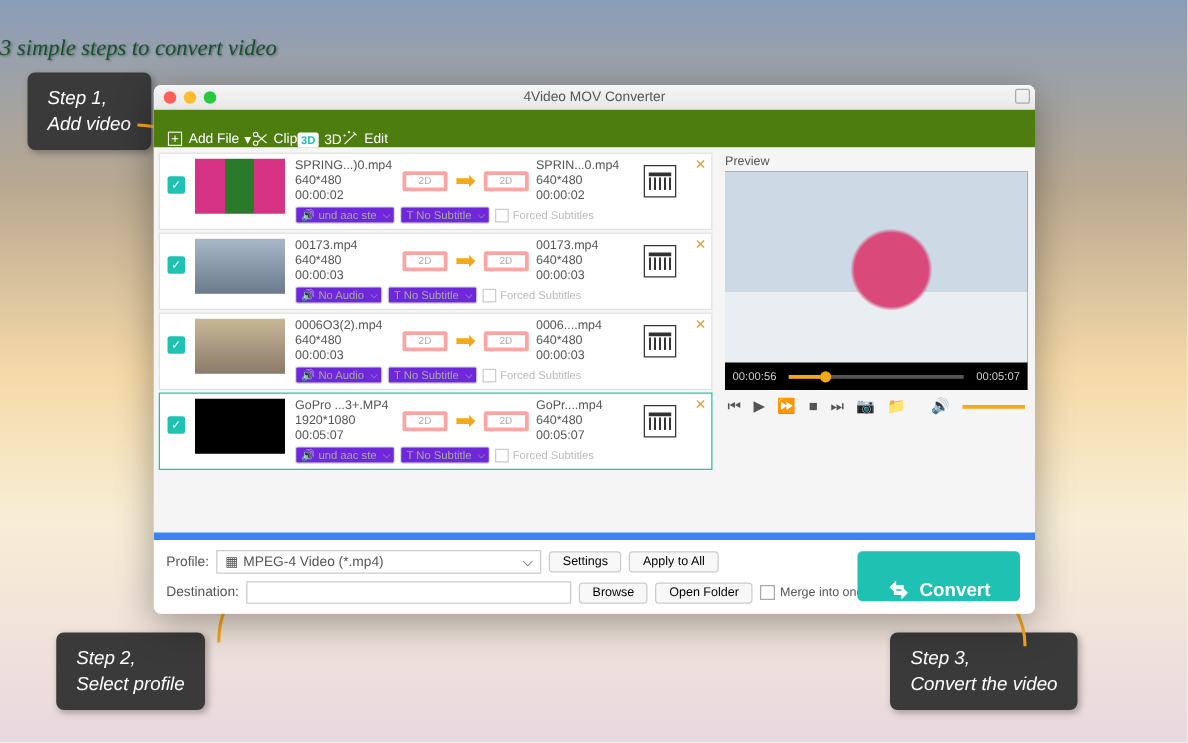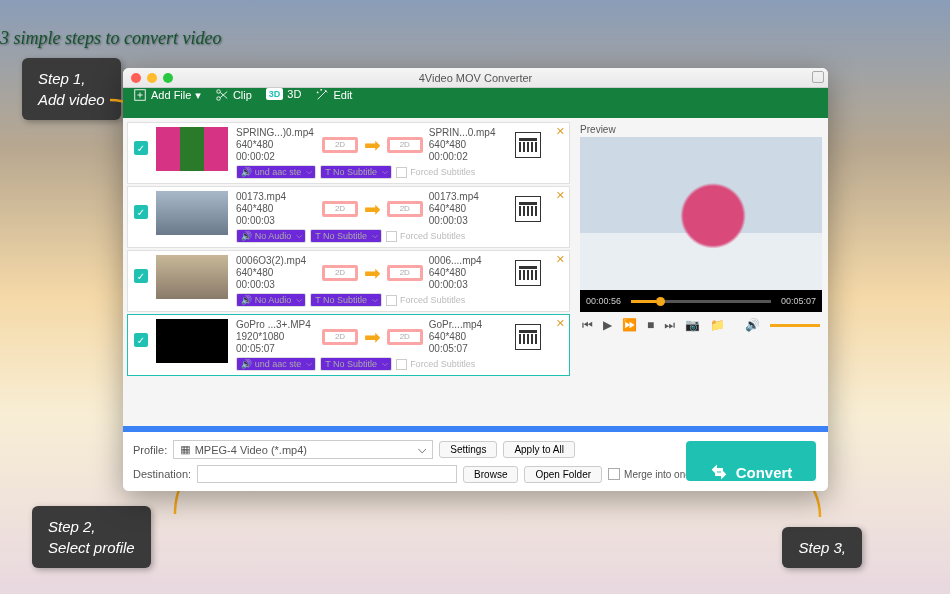--- a/index.html
+++ b/index.html
@@ -1,30 +1,30 @@
 <!DOCTYPE html>
 <html><head>
 <meta charset="utf-8">
 <style>
 *{margin:0;padding:0;box-sizing:border-box;font-family:Arial,Helvetica,sans-serif}
 body{width:950px;height:594px;overflow:hidden;position:relative;background:linear-gradient(180deg,#8a9db8 0%,#b8a890 25%,#f5d9a8 50%,#f8eed5 70%,#e8d8e0 100%)}
 .hero-title{position:absolute;top:28px;left:0;right:0;color:#14532d;font-size:18px;font-style:italic;font-family:"Comic Sans MS",cursive;text-shadow:1px 1px 2px rgba(0,0,0,.4)}
 .callout{position:absolute;background:#3a3a3a;color:#fff;padding:10px 16px;border-radius:6px;font-style:italic;font-family:"Comic Sans MS",cursive;font-size:15px;line-height:1.4;box-shadow:2px 2px 6px rgba(0,0,0,.3)}
 .callout-1{top:58px;left:22px}
-.callout-2{bottom:26px;left:32px}
+.callout-2{bottom:26px;left:45px}
 .callout-3{bottom:26px;right:88px}
 .arrow{position:absolute;pointer-events:none}
 .app-window{position:absolute;top:68px;left:123px;width:705px;height:423px;background:#fff;border-radius:6px;box-shadow:0 8px 30px rgba(0,0,0,.35);overflow:hidden;display:flex;flex-direction:column}
 .titlebar{height:20px;background:linear-gradient(#f5f5f5,#e8e8e8);border-bottom:1px solid #ccc;display:flex;align-items:center;padding:0 8px;position:relative}
 .traffic{display:flex;gap:6px}
 .traffic span{width:10px;height:10px;border-radius:50%}
 .tl-close{background:#ff5f57}.tl-min{background:#febc2e}.tl-max{background:#28c840}
 .title-text{position:absolute;left:0;right:0;text-align:center;font-size:11px;color:#555}
 .maximize-corner{position:absolute;right:4px;top:3px;width:12px;height:12px;border:1px solid #aaa;border-radius:2px}
-.toolbar{height:30px;background:#15803d;display:flex;align-items:flex-start;padding:0 10px;gap:14px;color:#fff;font-size:11px}
+.toolbar{height:30px;background:#4d7c0f;display:flex;align-items:flex-end;padding:0 10px;color:#fff;font-size:11px}
 .tool-item{display:flex;align-items:center;gap:4px;cursor:pointer}
 .tool-icon{width:14px;height:14px;display:inline-block}
 .body-area{flex:1;display:flex;background:#f5f5f5}
 .list-panel{width:470px;display:flex;flex-direction:column;padding:4px;gap:2px;overflow:hidden}
 .item{background:#fff;border:1px solid #e0e0e0;display:flex;align-items:flex-start;padding:4px 6px;gap:8px;position:relative}
 .item.selected{border:1px solid #1fc1b3}
 .item .close-x{position:absolute;right:4px;top:2px;color:#e0a030;font-size:11px;cursor:pointer}
 .chk{width:14px;height:14px;background:#1fc1b3;border-radius:2px;margin-top:14px;display:flex;align-items:center;justify-content:center;color:#fff;font-size:10px}
 .thumb{width:72px;height:44px;background:#333;flex-shrink:0}
 .t1{background:linear-gradient(90deg,#d63384 33%,#2a7a2a 33% 66%,#d63384 66%)}
@@ -75,20 +75,21 @@
 <div class="callout callout-1">
   <div>Step 1,</div>
   <div>Add video</div>
 </div>
 <div class="callout callout-2">
   <div>Step 2,</div>
   <div>Select profile</div>
 </div>
 <div class="callout callout-3">
   <div>Step 3,</div>
+  <div>Convert the video</div>
 </div>
 
 <svg class="arrow" style="top:95px;left:105px" width="60" height="40">
     <path d="M5 5 Q 30 5 45 25" stroke="#f7a818" stroke-width="2.5" fill="none"></path>
     <path d="M45 25 l-4 -9 m4 9 l-10 2" stroke="#f7a818" stroke-width="2.5" fill="none"></path>
   </svg>
 <svg class="arrow" style="bottom:75px;left:160px" width="60" height="60">
     <path d="M15 55 Q 15 25 35 8" stroke="#f7a818" stroke-width="2.5" fill="none"></path>
     <path d="M35 8 l-10 0 m10 0 l-2 10" stroke="#f7a818" stroke-width="2.5" fill="none"></path>
   </svg>

